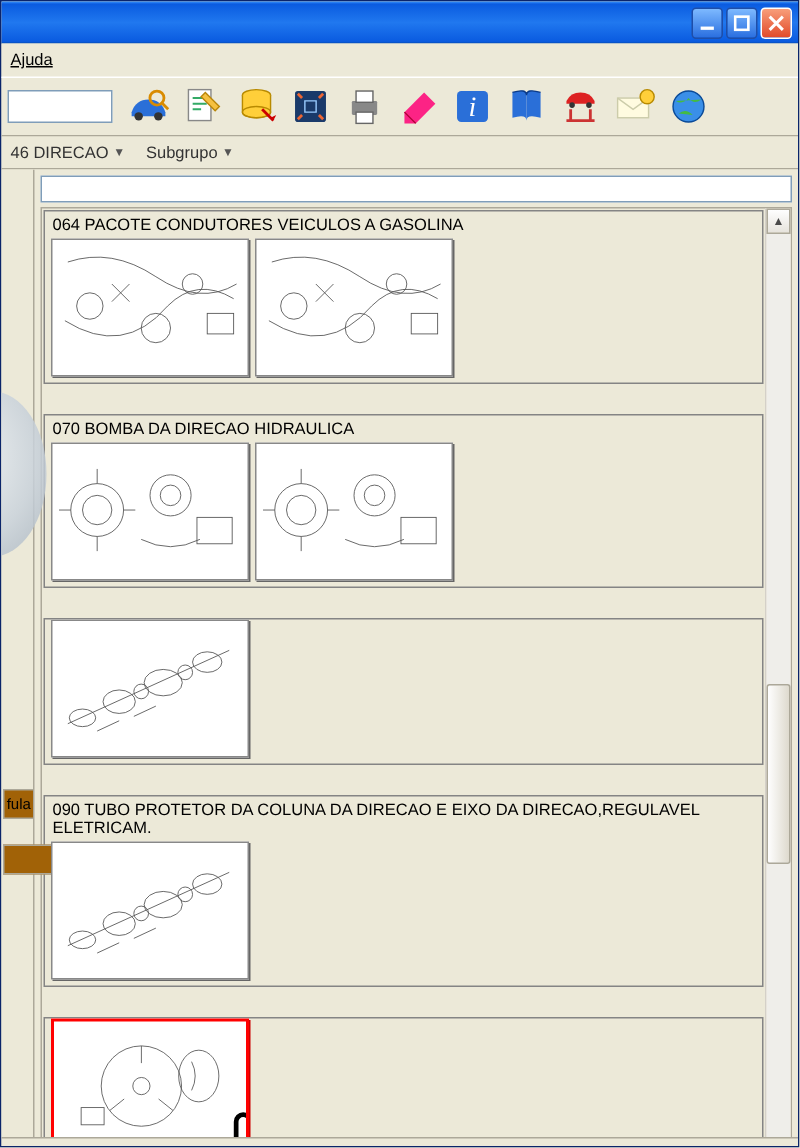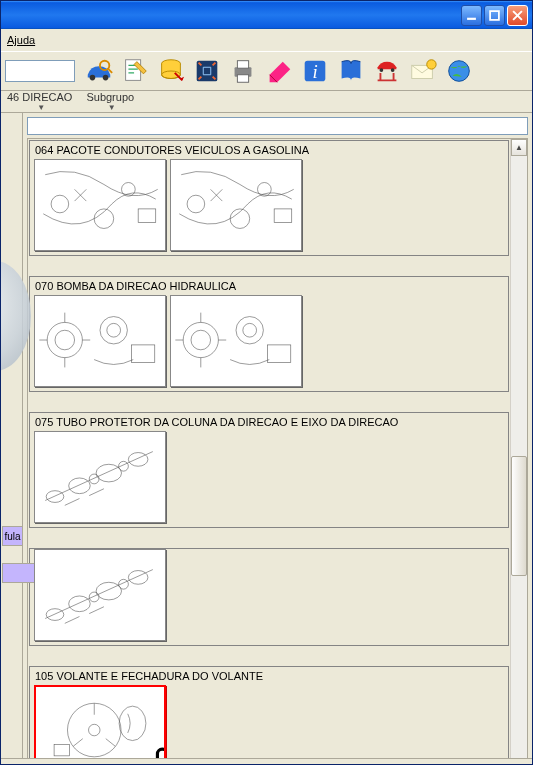--- a/index.html
+++ b/index.html
@@ -35,33 +35,33 @@
   }
   .tool-btn {
     width:34px; height:34px; margin:0 1px; display:flex; align-items:center; justify-content:center;
     border:1px solid transparent; border-radius:3px;
   }
   .tool-btn svg { width:30px; height:30px; }
   .breadcrumb {
     height:22px; background:#ece9d8; border-bottom:1px solid #aca899; display:flex; align-items:center;
     padding:0 6px; font-size:11px; color:#333;
   }
-  .bc-item { display:flex; align-items:center; margin-right:14px;flex-direction:column; }
+  .bc-item { display:flex; align-items:center; margin-right:14px; }
   .bc-item .arrow { margin-left:3px; font-size:8px; color:#555;}
   .body { flex:1; display:flex; background:#ece9d8; overflow:hidden; }
   .left-panel { width:22px; background:#ece9d8; border-right:1px solid #aca899; position:relative;}
   .left-panel .vehicle-img{
     position:absolute; top:148px; left:-60px; width:90px; height:110px;
     background: radial-gradient(ellipse at 40% 40%, #f0f4f8 0%, #c9d2db 60%, #a7b3bf 100%);
     border-radius:40%/50%;
     opacity:.85;
   }
   .left-panel .tab{
     position:absolute; left:1px; width:20px; height:20px; font-size:10px;
-    display:flex; align-items:center; justify-content:center; background:#c4b5fd;
+    display:flex; align-items:center; justify-content:center; background:#a16207;
     border:1px solid #aca899; border-right:none;
   }
   .left-panel .tab1{top:413px;}
   .left-panel .tab2{top:450px;padding-left:44px;}
   .main-area{
     flex:1; background:#ece9d8; display:flex; flex-direction:column; padding:4px;
   }
   .search-row{
     height:20px; display:flex; margin-bottom:3px;
   }
@@ -289,50 +289,49 @@
                     <circle cx="30" cy="45" r="10"></circle>
                     <path d="M30 27 v-10 M30 63 v10 M12 45 h-8 M48 45 h8"></path>
                     <circle cx="80" cy="35" r="14"></circle>
                     <circle cx="80" cy="35" r="7"></circle>
                     <rect x="98" y="50" width="24" height="18"></rect>
                     <path d="M60 65 q20 10 40 0"></path>
                   </svg></div>
               </div>
             </div>
             <div class="group">
-              <div class="group-title">075 TUBO PROTETOR DA COLUNA DA DIRECAO E EIXO DA DIRECAO</div>
               <div class="thumbs">
                 <div class="thumb"><svg class="schematic" viewBox="0 0 132 92">
                     <path d="M10 70 l110 -50"></path>
                     <ellipse cx="20" cy="66" rx="9" ry="6"></ellipse>
                     <ellipse cx="45" cy="55" rx="11" ry="8"></ellipse>
                     <ellipse cx="75" cy="42" rx="13" ry="9"></ellipse>
                     <ellipse cx="105" cy="28" rx="10" ry="7"></ellipse>
                     <circle cx="60" cy="48" r="5"></circle>
                     <circle cx="90" cy="35" r="5"></circle>
                     <path d="M30 75 l15 -7 M55 65 l15 -7"></path>
                   </svg></div>
               </div>
             </div>
             <div class="group">
+              <div class="group-title">090 TUBO PROTETOR DA COLUNA DA DIRECAO E EIXO DA DIRECAO,REGULAVEL ELETRICAM.</div>
               <div class="thumbs">
                 <div class="thumb"><svg class="schematic" viewBox="0 0 132 92">
                     <path d="M10 70 l110 -50"></path>
                     <ellipse cx="20" cy="66" rx="9" ry="6"></ellipse>
                     <ellipse cx="45" cy="55" rx="11" ry="8"></ellipse>
                     <ellipse cx="75" cy="42" rx="13" ry="9"></ellipse>
                     <ellipse cx="105" cy="28" rx="10" ry="7"></ellipse>
                     <circle cx="60" cy="48" r="5"></circle>
                     <circle cx="90" cy="35" r="5"></circle>
                     <path d="M30 75 l15 -7 M55 65 l15 -7"></path>
                   </svg></div>
               </div>
             </div>
             <div class="group">
-              <div class="group-title">105 VOLANTE E FECHADURA DO VOLANTE</div>
               <div class="thumbs">
                 <div class="thumb selected"><svg class="schematic" viewBox="0 0 132 92">
                     <circle cx="60" cy="45" r="28"></circle>
                     <circle cx="60" cy="45" r="6"></circle>
                     <path d="M60 17 v12 M38 62 l10 -8 M82 62 l-10 -8"></path>
                     <ellipse cx="100" cy="38" rx="14" ry="18"></ellipse>
                     <path d="M95 28 q5 10 0 20"></path>
                     <rect x="18" y="60" width="16" height="12"></rect>
                   </svg><svg class="cursor-hand" viewBox="0 0 24 28" style="display: block; left: 70px; top: 48px;">
   <path d="M8 14 v-8 a1.5 1.5 0 0 1 3 0 v6 a1.5 1.5 0 0 1 3 0 v1 a1.5 1.5 0 0 1 3 0 v1 a1.5 1.5 0 0 1 3 0 v6 q0 6 -6 6 h-3 q-3 0 -5 -3 l-4 -6 q-1 -2 1 -3 q2 -1 3 1z" fill="#fff" stroke="#000" stroke-width="1"></path>

